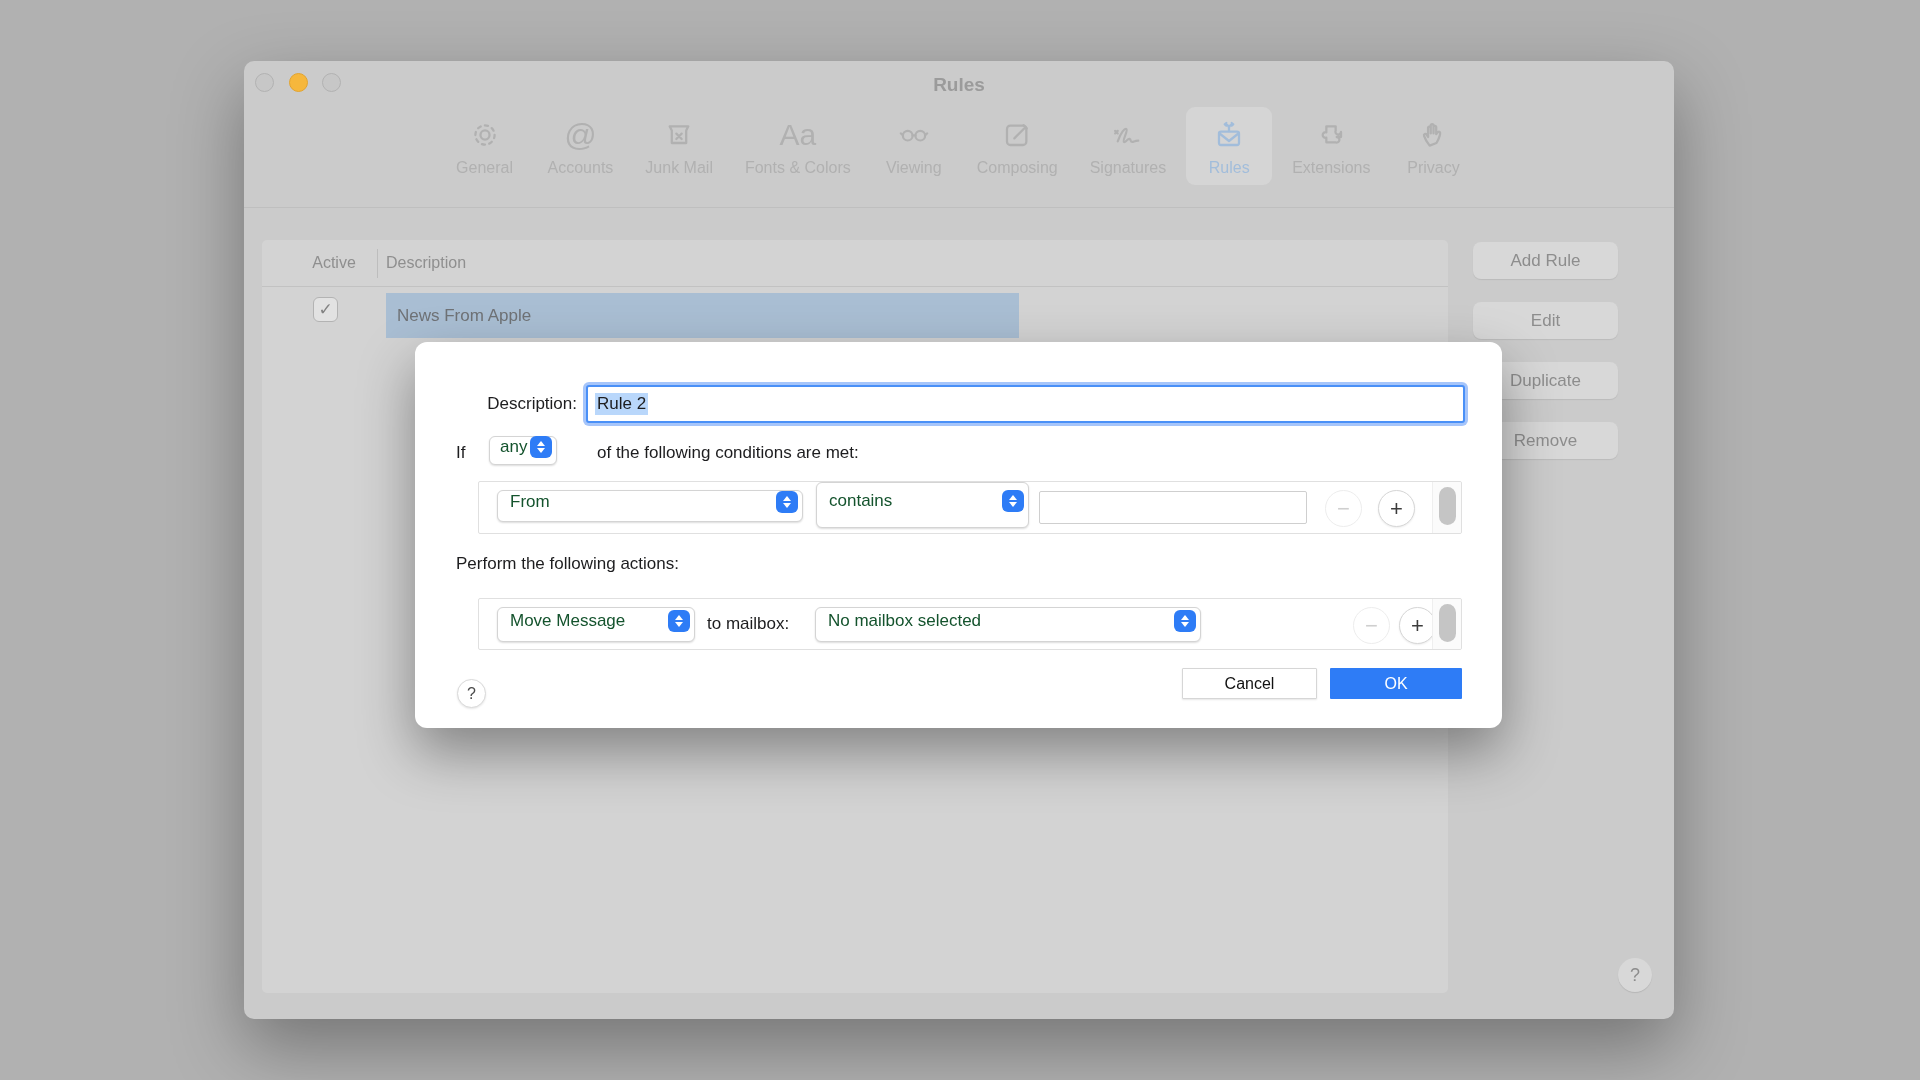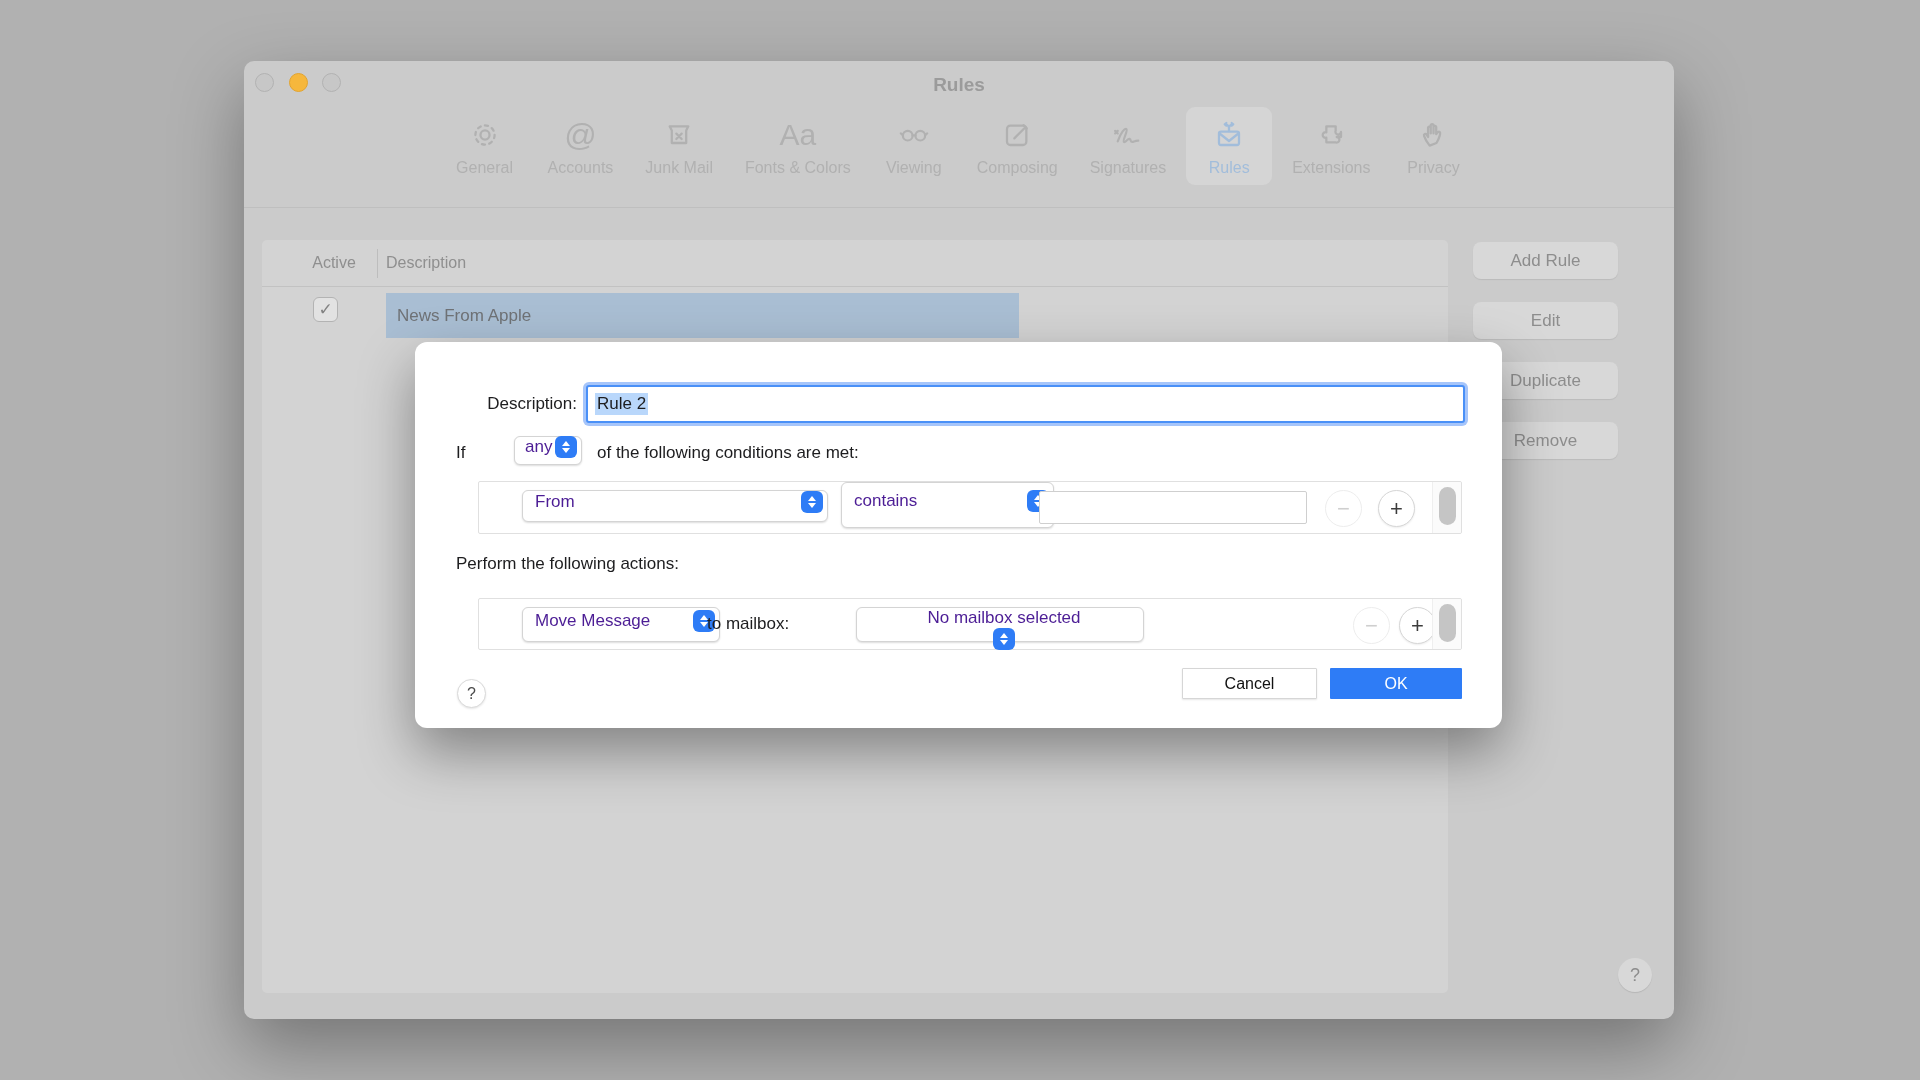--- a/index.html
+++ b/index.html
@@ -70,21 +70,21 @@
                 box-shadow:0 0 0 3px rgba(93,150,245,.55);
                 display:flex; align-items:center; padding-left:7px; }
   .desc-field .sel { background:#b9d7fb; padding:1px 2px; }
 
   .if-label { left:41px; top:101px; }
   .suffix-label { left:170px; top:101px;margin-left:12px; }
 
   .popup { position:absolute; background:#fff; border:1px solid #d4d4d4; border-radius:6px;
            box-shadow:0 1px 2px rgba(0,0,0,.14);
            display:flex; align-items:center; justify-content:space-between;
-           padding:0 4px 8px 12px; color:#4c1d95;margin-left:25px; }
+           padding:0 4px 8px 12px; color:#14532d; }
   .stepper { width:22px; height:22px; border-radius:6px; background:#2e7cf6; flex:none;
              display:flex; flex-direction:column; align-items:center; justify-content:center; gap:2px; }
   .chev-up   { width:0; height:0; border-left:4px solid transparent; border-right:4px solid transparent;
                border-bottom:5px solid #fff; }
   .chev-down { width:0; height:0; border-left:4px solid transparent; border-right:4px solid transparent;
                border-top:5px solid #fff; }
 
   .any-popup { left:74px; top:94px; width:68px; height:29px; padding-left:10px; }
 
   .rowbox { position:absolute; left:63px; width:984px; background:#fff;
@@ -104,21 +104,21 @@
   .cb-dim  { border:1px solid #ededed; color:#cfcfcf; }
   .cb-dark { border:1px solid #d6d6d6; color:#3c3c3c; box-shadow:0 1px 2px rgba(0,0,0,.08); }
 
   .scroll-zone { position:absolute; right:0; top:0; bottom:0; width:29px;
                  background:#fbfbfb; border-left:1px solid #efefef; border-radius:0 2px 2px 0; }
   .scroll-thumb { position:absolute; left:6px; width:17px; background:#c5c5c5; border-radius:9px; }
 
   .actions-label { left:41px; top:212px; }
   .move-popup    { left:18px;  top:8px; width:198px; height:35px; }
   .tomailbox-label { position:absolute; left:228px; top:15px; color:#1d1d1f; }
-  .mailbox-popup { left:352px; top:8px; width:288px; height:35px;flex-direction:column; }
+  .mailbox-popup { left:336px; top:8px; width:386px; height:35px; }
 
   .dlg-help { position:absolute; left:42px; top:337px; width:29px; height:29px;
               border-radius:50%; background:#fff; border:1px solid #d9d9d9;
               box-shadow:0 1px 2px rgba(0,0,0,.1);
               display:flex; align-items:center; justify-content:center;
               font-size:16px; color:#4a4a4a; }
   .dlg-btn { position:absolute; top:326px; height:31px; border-radius:1px;
              display:flex; align-items:center; justify-content:center; font-size:16px; }
   .cancel-btn { left:767px; width:135px; background:#fff; border:1px solid #d6d6d6;
                 box-shadow:0 1px 2px rgba(0,0,0,.1); color:#111; }

